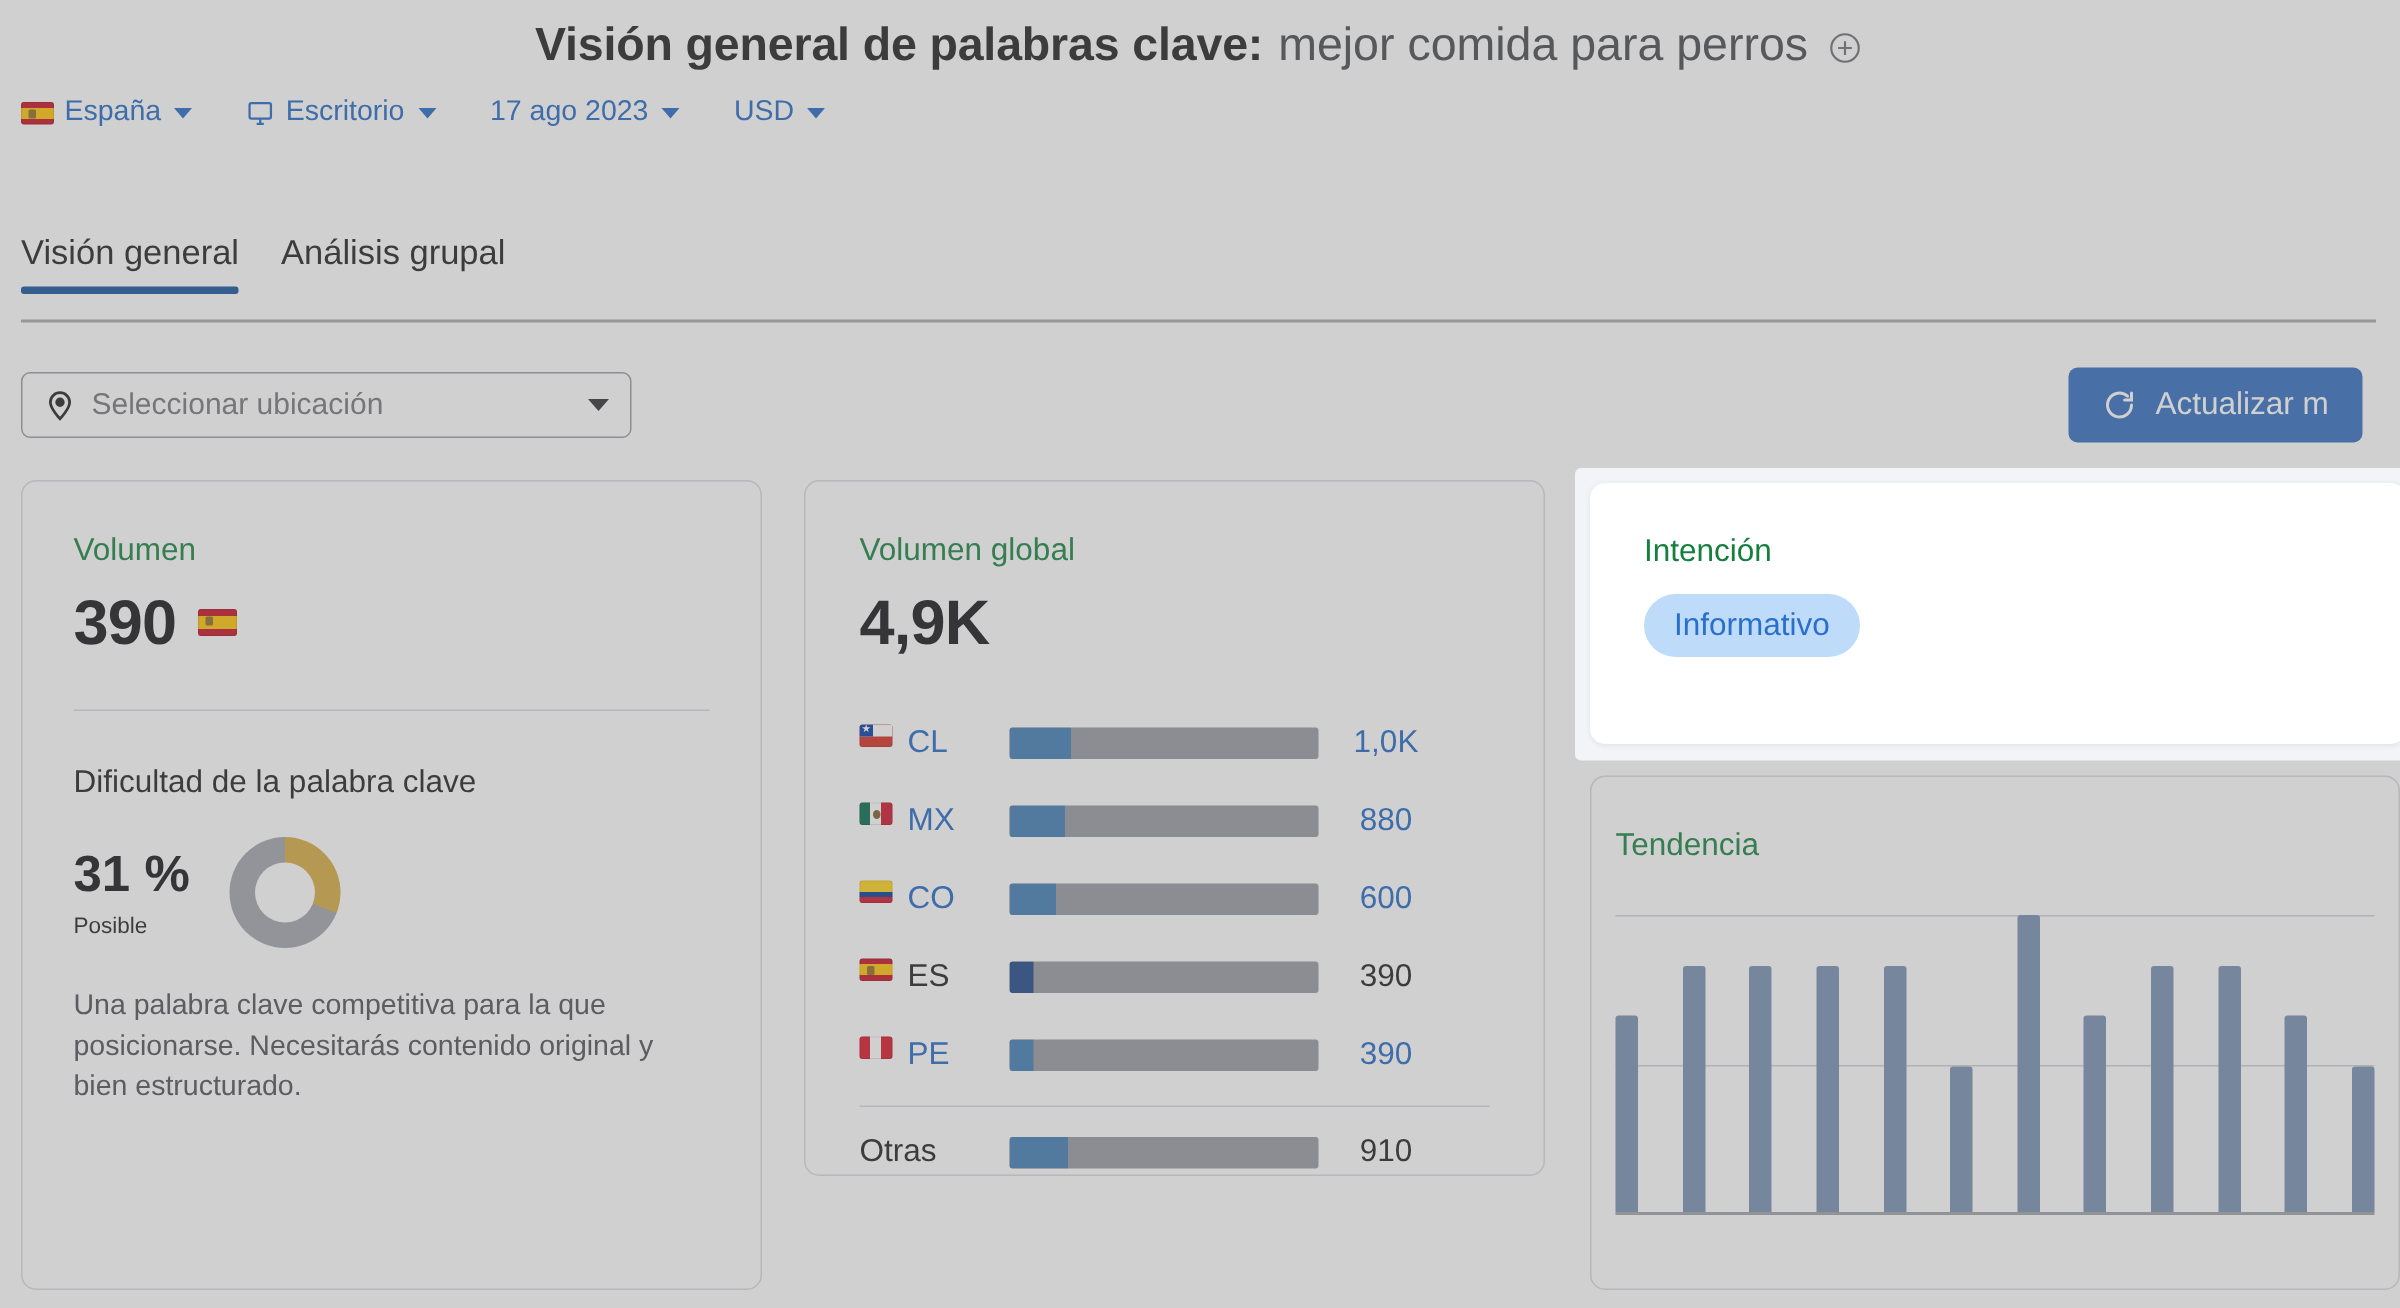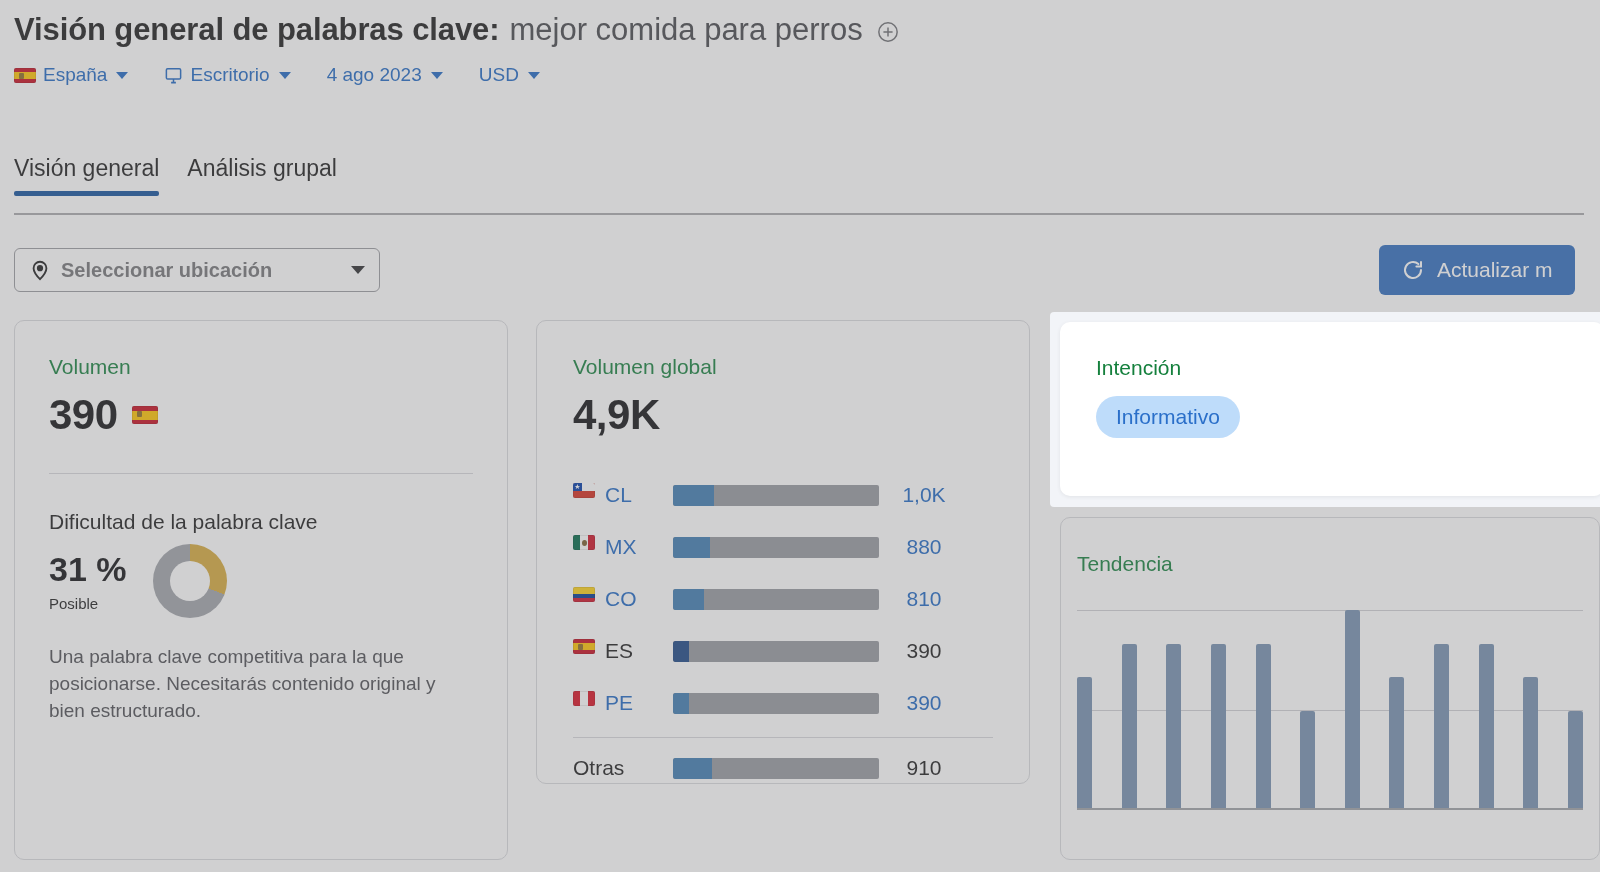--- a/index.html
+++ b/index.html
@@ -34,20 +34,21 @@
     position: absolute;
     left: 14px;
     top: 12px;
     width: 1570px;
   }
   .title-row {
     display: flex;
     align-items: center;
     gap: 10px;
     white-space: nowrap;
+    justify-content: center;
   }
   .title-main {
     font-size: 31px;
     font-weight: 700;
     color: #1c1c1d;
     letter-spacing: -0.1px;
   }
   .title-kw {
     font-size: 31px;
     font-weight: 400;
@@ -139,30 +140,29 @@
     position: absolute;
     left: 14px; top: 213px;
     width: 1570px; height: 2px;
     background: #a9aaac;
   }
 
   
   .loc-select {
     position: absolute;
     left: 14px; top: 248px;
-    width: 366px; height: 44px;
+    width: 407px; height: 44px;
     border: 1.5px solid #9a9ba0;
     border-radius: 6px;
     display: flex;
     align-items: center;
     gap: 10px;
     padding: 0 14px;
     box-sizing: border-box;
     cursor: pointer;
-    font-weight: bold;
   }
   .loc-select .ph {
     font-size: 20px;
     color: #757679;
     flex: 1;
   }
   .pin-icon { width: 22px; height: 22px; color: #1c1c1d; flex: 0 0 22px;}
   .chev-dark {
     width: 0; height: 0;
     border-left: 7px solid transparent;
@@ -213,21 +213,21 @@
     gap: 14px;
     margin-top: 12px;
   }
   .big-num .flag { width: 26px; height: 18px; flex:0 0 26px;}
   .hr {
     height: 1px;
     background: #d7d8dc;
     margin: 34px 0 0 0;
   }
   .kd-title { font-size: 21px; color:#1c1c1d; margin-top: 36px; }
-  .kd-row { display: flex; align-items: center; gap: 26px; margin-top: 10px; }
+  .kd-row { display: flex; align-items: center; gap: 26px; margin-top: 24px; }
   .kd-left { display: flex; flex-direction: column; }
   .kd-pct { font-size: 34px; font-weight: 700; color:#111215; }
   .kd-label { font-size: 15px; color:#1c1c1d; margin-top: 6px; }
   .donut {
     width: 74px; height: 74px;
     border-radius: 50%;
     position: relative;
     flex: 0 0 74px;
   }
   .donut::after {
@@ -381,21 +381,21 @@
         <span class="monitor-icon">
           <svg viewBox="0 0 24 24" width="19" height="19" fill="none" stroke="currentColor" stroke-width="1.9">
             <rect x="3" y="3.5" width="18" height="13" rx="1.6"></rect>
               <path d="M9 21h6M12 16.5V21"></path>
           </svg>
         </span>
         <span class="lbl">Escritorio</span>
         <span class="chev"></span>
       </div>
       <div class="filter">
-        <span class="lbl">4 ago 2023</span>
+        <span class="lbl">17 ago 2023</span>
         <span class="chev"></span>
       </div>
       <div class="filter">
         <span class="lbl">USD</span>
         <span class="chev"></span>
       </div>
     </div>
   </div>
 
   <div class="tabs">
@@ -471,21 +471,21 @@
           <div class="gv-val">880</div>
         </div>
         <div class="gv-row">
           <div class="gv-cc">
             <span class="flag flag-co"></span>
             <span>CO</span>
           </div>
           <div class="gv-track">
             <div class="gv-fill" style="width: 15%;"></div>
           </div>
-          <div class="gv-val">810</div>
+          <div class="gv-val">600</div>
         </div>
         <div class="gv-row self">
           <div class="gv-cc">
             <span class="flag flag-es"></span>
             <span>ES</span>
           </div>
           <div class="gv-track">
             <div class="gv-fill" style="width: 8%;"></div>
           </div>
           <div class="gv-val">390</div>

